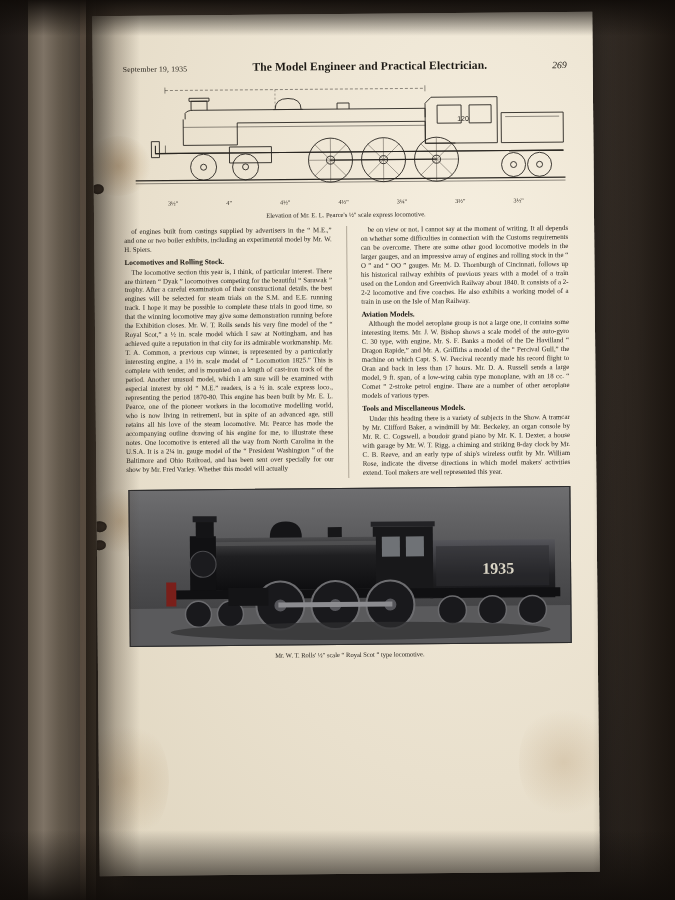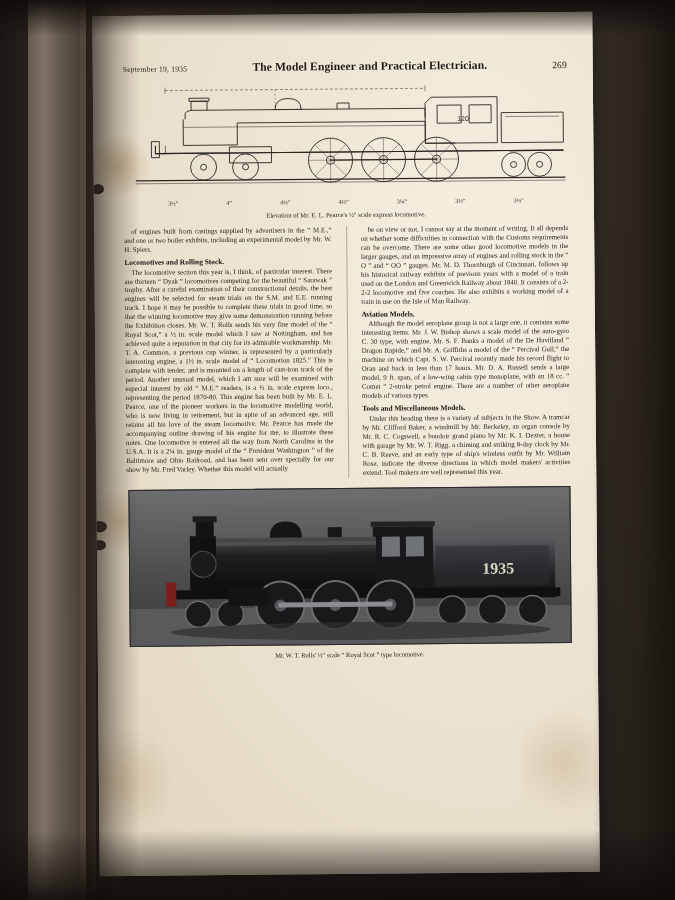--- a/index.html
+++ b/index.html
@@ -114,20 +114,21 @@
   .masthead .title {
     font-size: 11.6px;
     font-weight: bold;
     color: #1d1a15;
     letter-spacing: .1px;
     white-space: nowrap;
   }
   .masthead .pageno {
     font-size: 9.6px;
     color: #24201a;
+    font-style: italic;
   }
 
   
   .drawing-wrap {
     margin-top: 6px;
     padding: 0 6px;
   }
   .loco-drawing {
     width: 100%;
     height: 118px;

